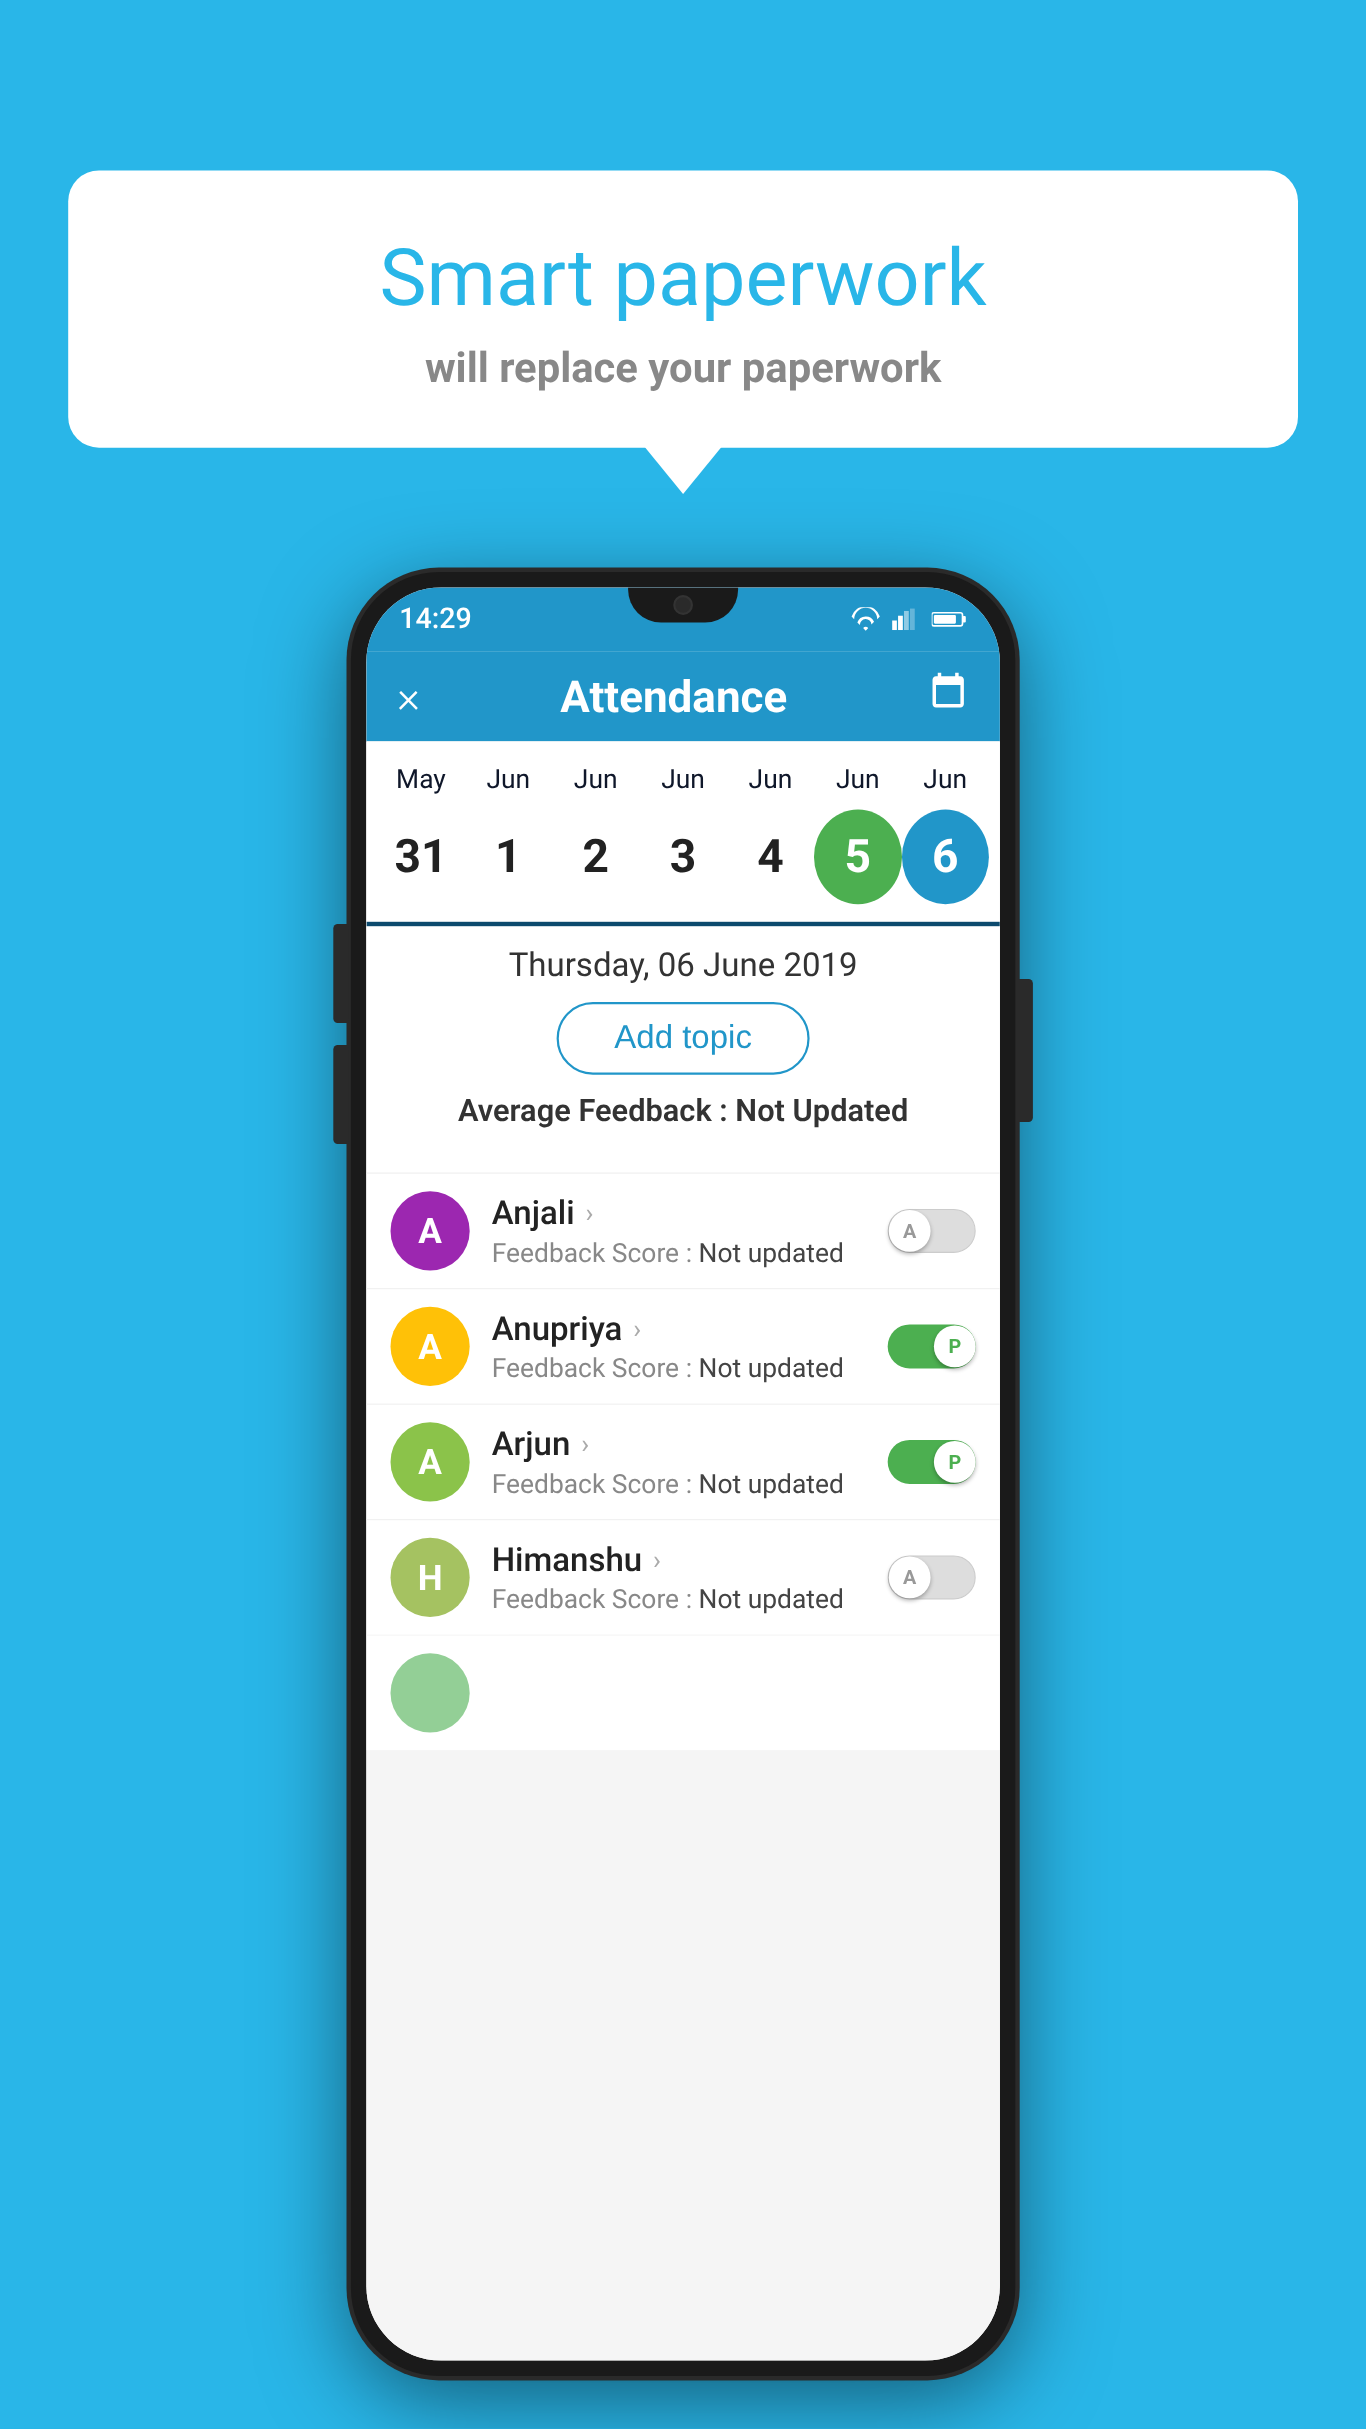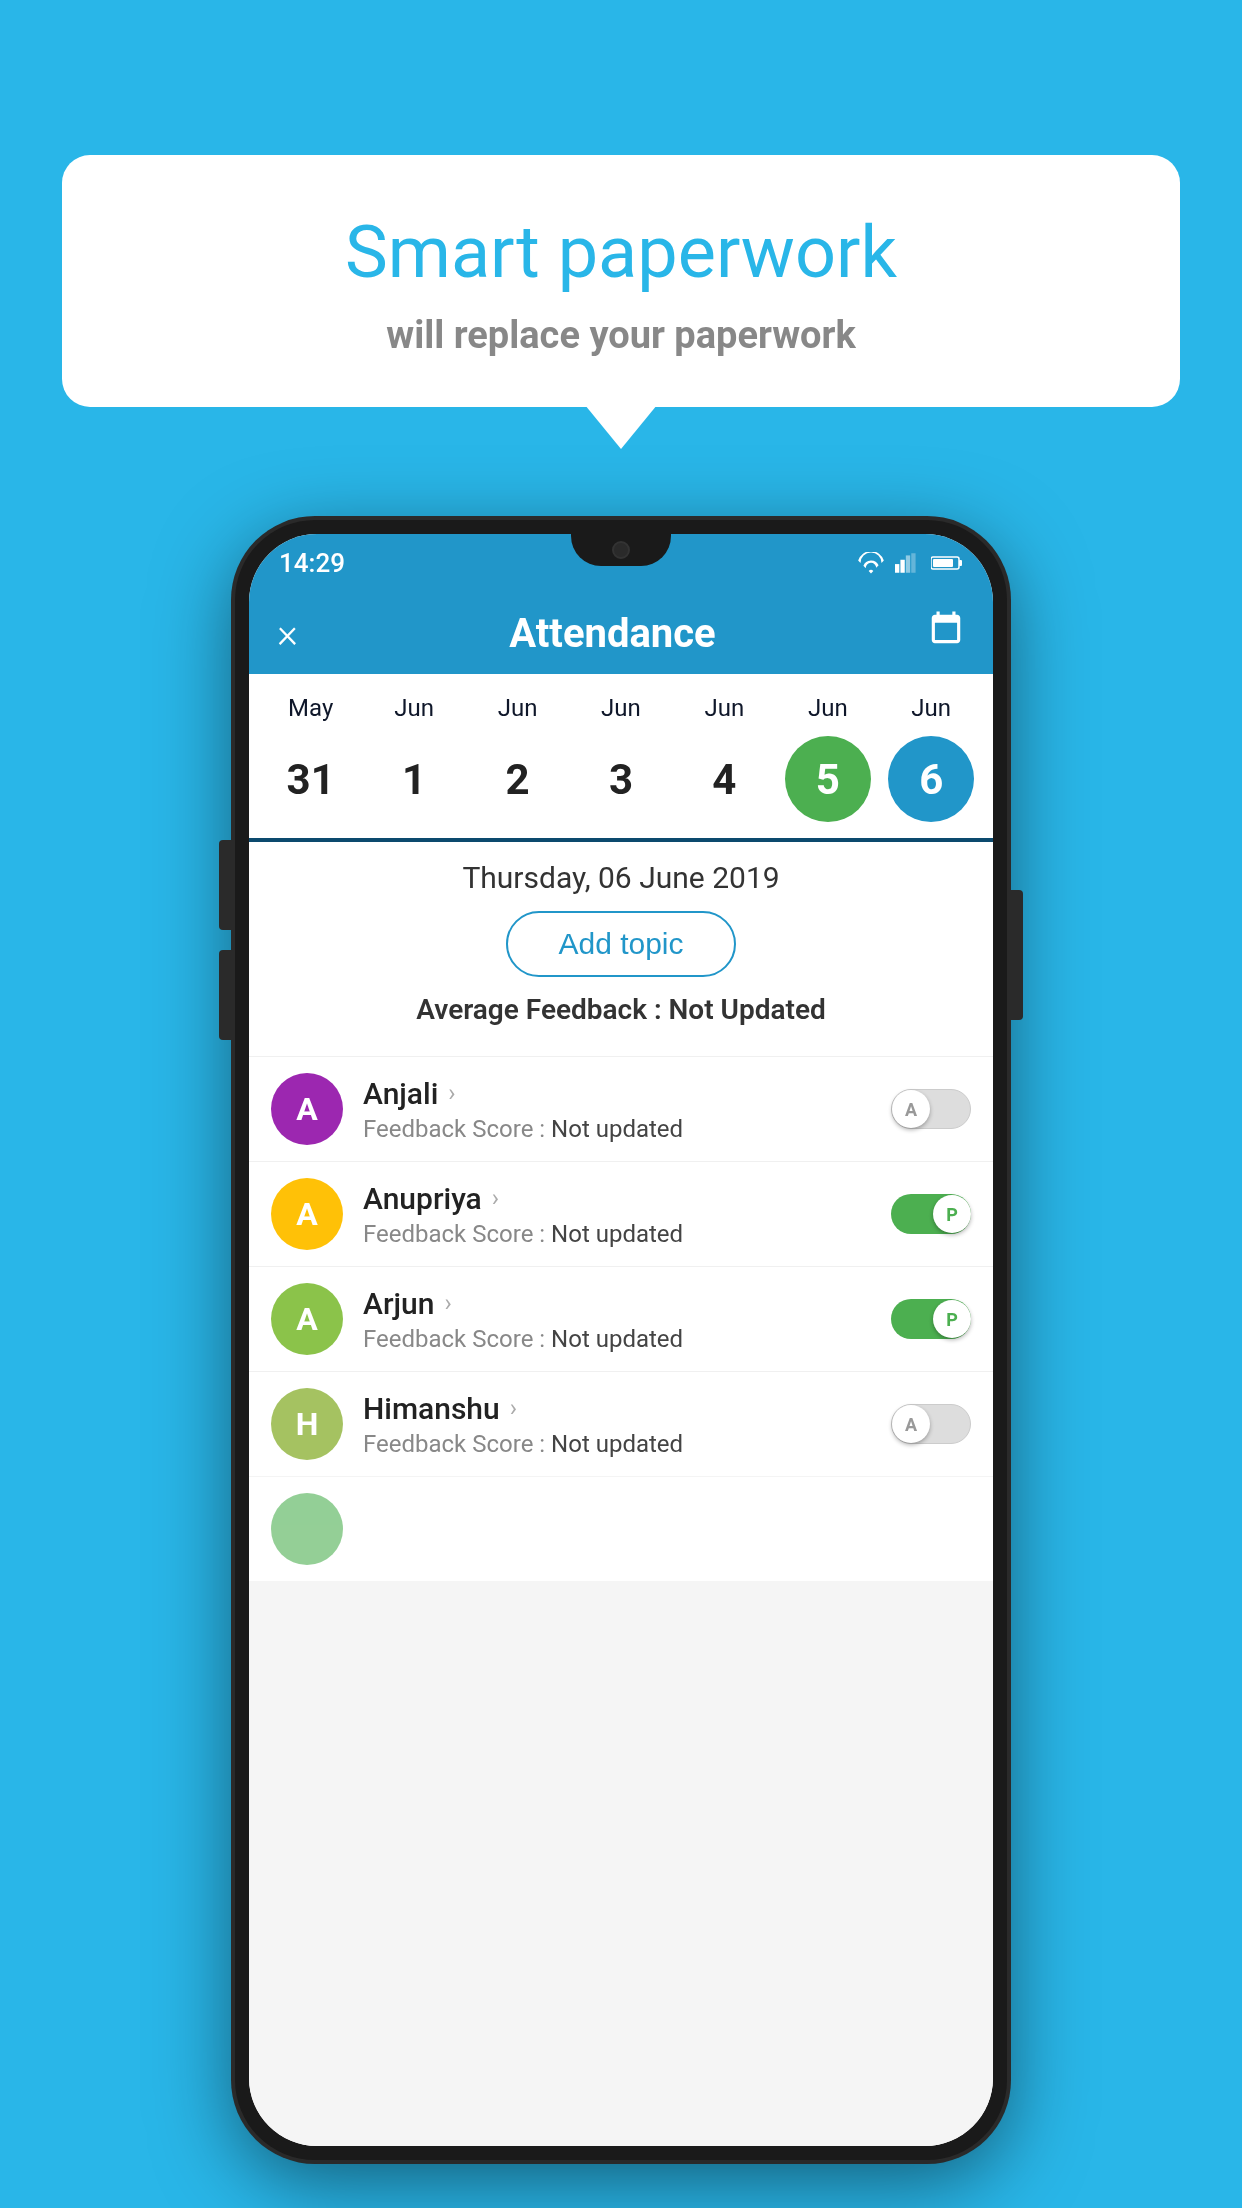--- a/index.html
+++ b/index.html
@@ -58,21 +58,21 @@
       color: #888;
       font-weight: 700;
     }
 
     
     .phone-container {
       position: absolute;
       top: 520px;
       left: 50%;
       transform: translateX(-50%);
-      width: 772px;
+      width: 604px;
       height: 1640px;
     }
 
     
     .phone-frame {
       position: absolute;
       top: 0;
       left: 0;
       width: 100%;
       height: 100%;
@@ -293,21 +293,21 @@
       padding: 14px 50px;
       font-size: 30px;
       cursor: pointer;
       width: fit-content;
     }
 
     .avg-feedback {
       text-align: center;
       font-size: 28px;
       color: #888;
-      margin-bottom: 20px;
+      margin-bottom: 30px;
     }
 
     .avg-feedback span {
       color: #333;
       font-weight: 600;
     }
 
     
     .student-list {
       background: white;

